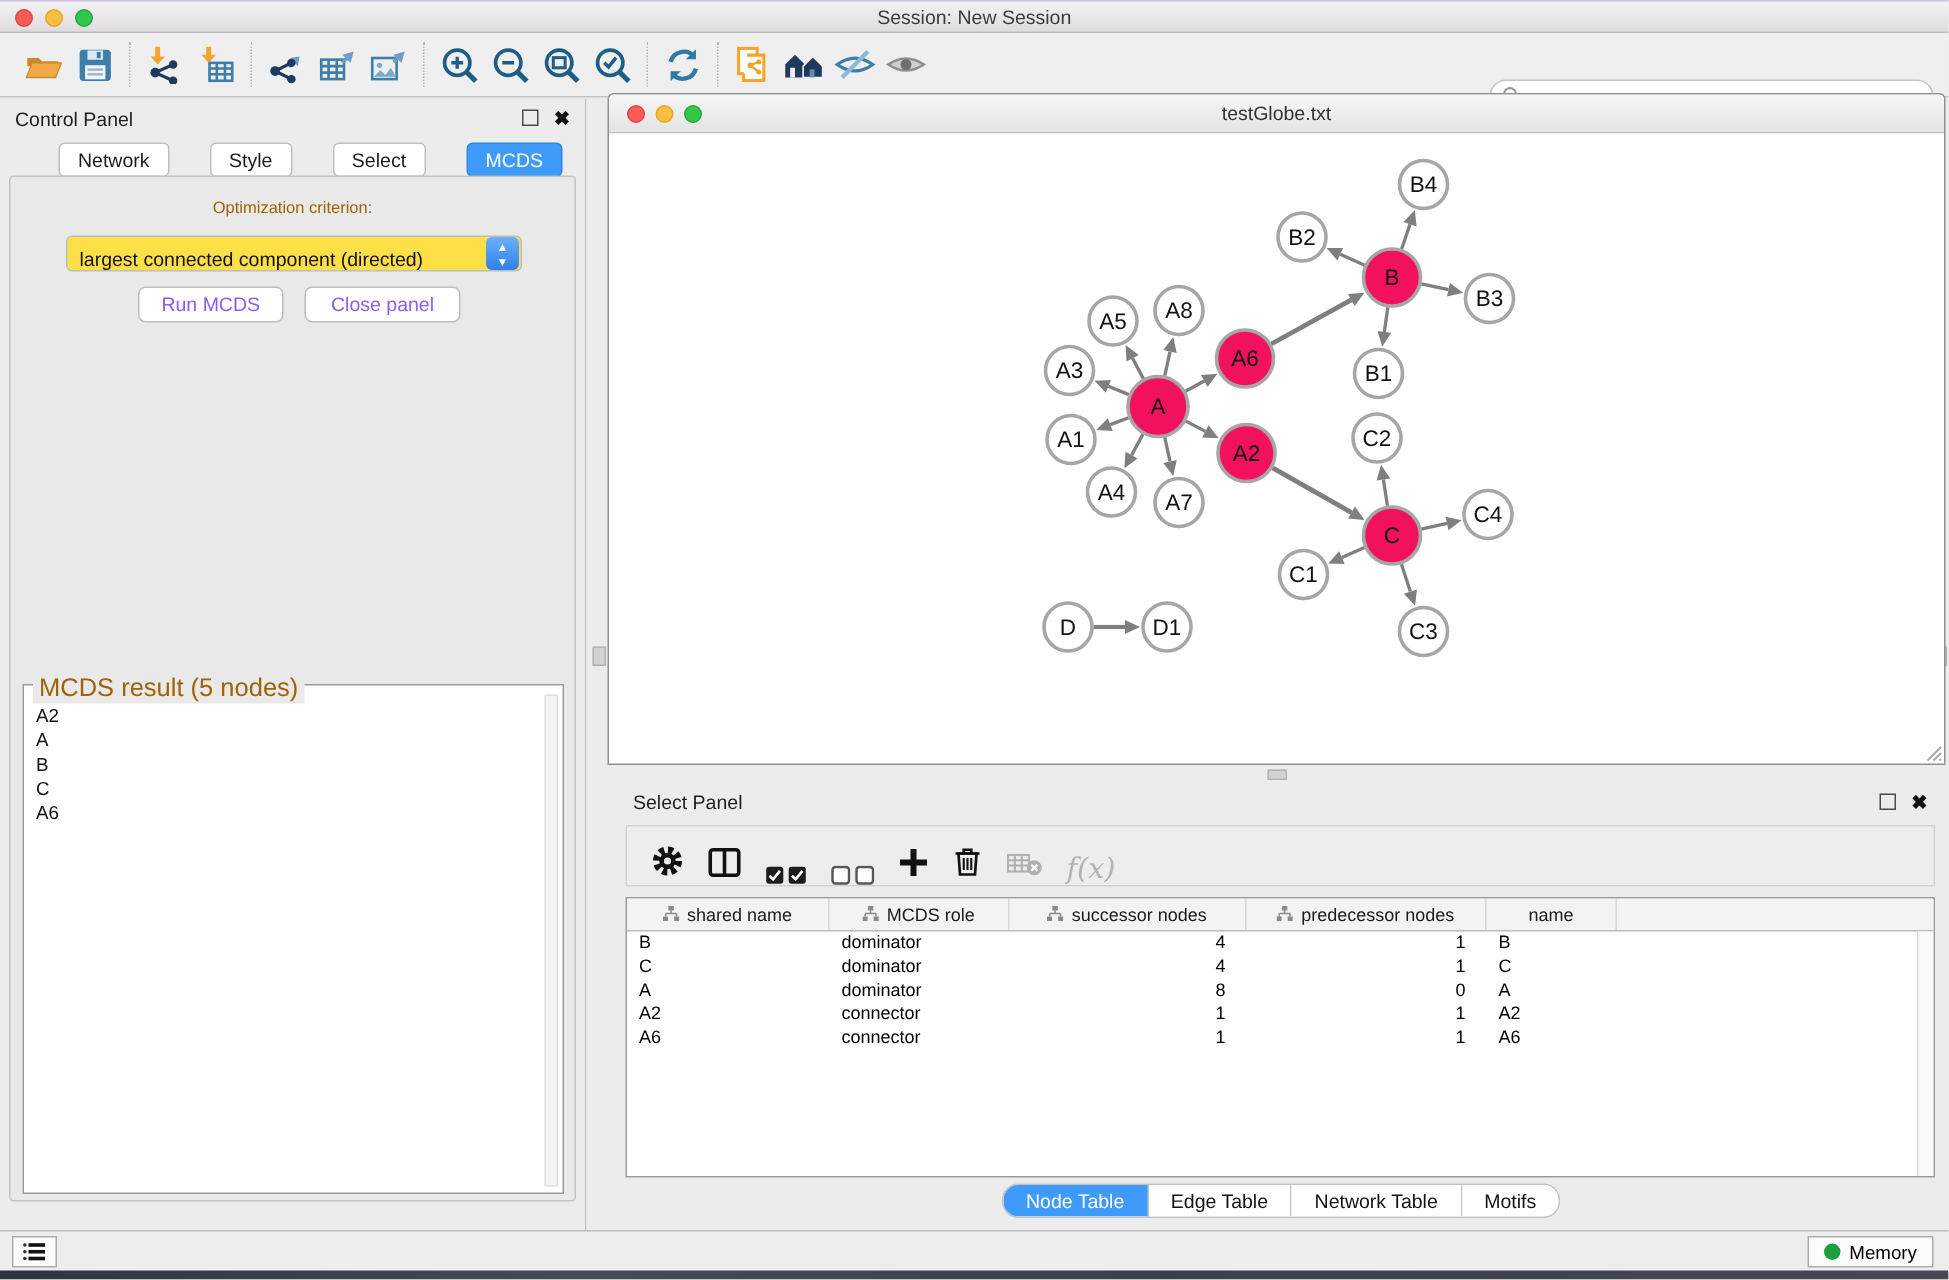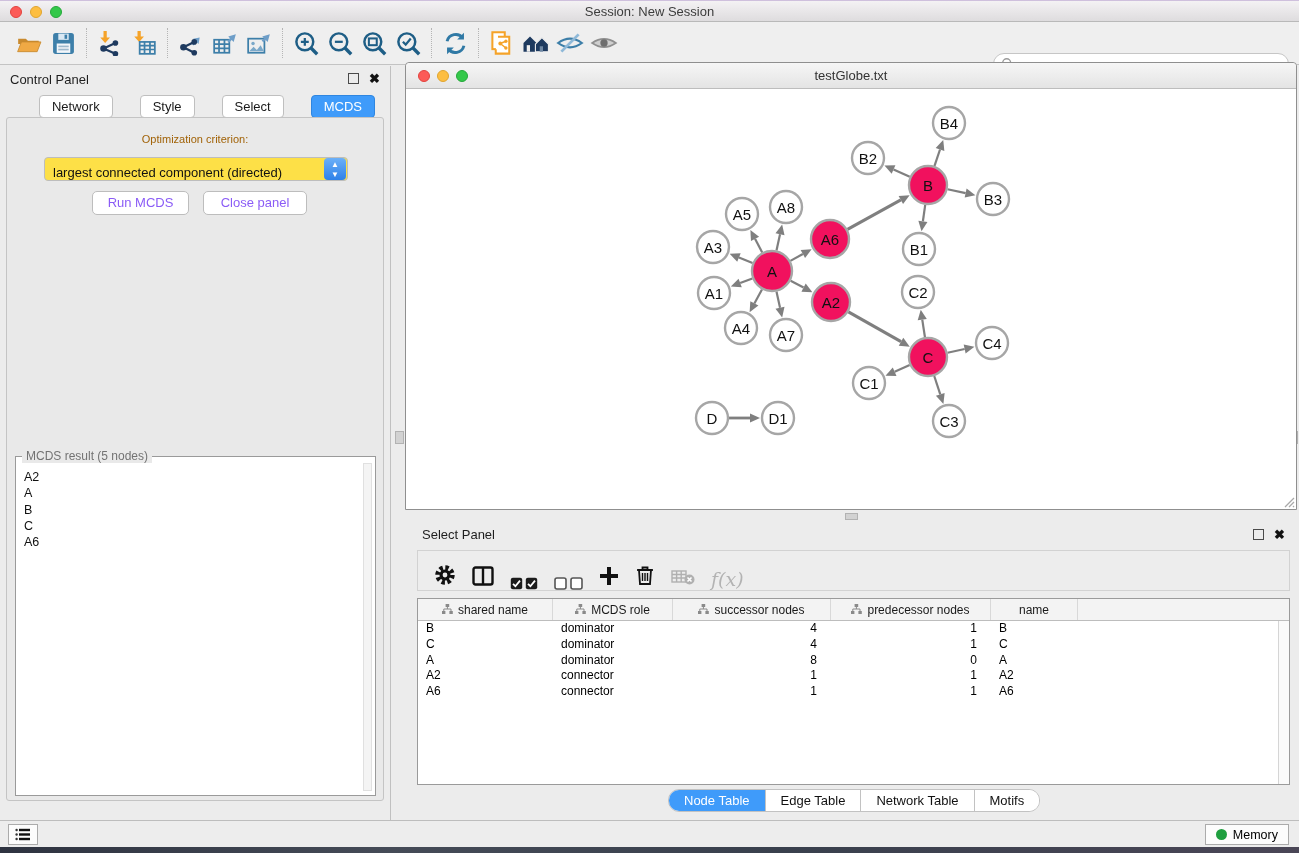--- a/index.html
+++ b/index.html
@@ -44,21 +44,21 @@
     border:1px solid #bdbdbd; border-radius:4px; display:flex; align-items:flex-end; }
   #criterion-select .val { flex:1; font-size:13px; padding-left:8px; color:#111; }
   #criterion-select .stepper { width:22px; height:22px; border-radius:4px; margin-right:1px;
     background:linear-gradient(#6cb0f8,#2e81e8); color:#fff; font-size:8px; line-height:10px;
     text-align:center; padding-top:2px; }
   .mac-btn { position:absolute; top:73px; height:24px; background:#fff; border:1px solid #bdbdbd;
     border-radius:5px; font-size:13px; color:#8b5cf6; text-align:center; line-height:22px; }
   #mcds-result { position:absolute; left:8px; top:338px; width:361px; height:340px;
     border:1px solid #9a9a9a; background:#fff; }
   #mcds-legend { position:absolute; left:6px; top:-8px; background:#e9e9e9; padding:0 4px;
-    font-size:12px; color:#737373; }
+    font-size:17px; color:#a16207; }
   #mcds-list { position:absolute; left:0; top:8px; width:100%; padding:4px 0 0 8px; font-size:12.5px;
     line-height:16.3px; color:#111; }
   #mcds-scroll { position:absolute; right:3px; top:6px; width:9px; height:328px;
     background:#f4f4f4; border:1px solid #e0e0e0; }
 
   
   #net-strip-left { left:391px; top:66px; width:14px; height:754px; background:#ececec; }
   #net-window { left:405px; top:62px; width:892px; height:448px; background:#fff;
     border:1px solid #8f8f8f; border-radius:4px 4px 0 0; }
   #net-titlebar { position:absolute; left:0; top:0; width:100%; height:26px;

